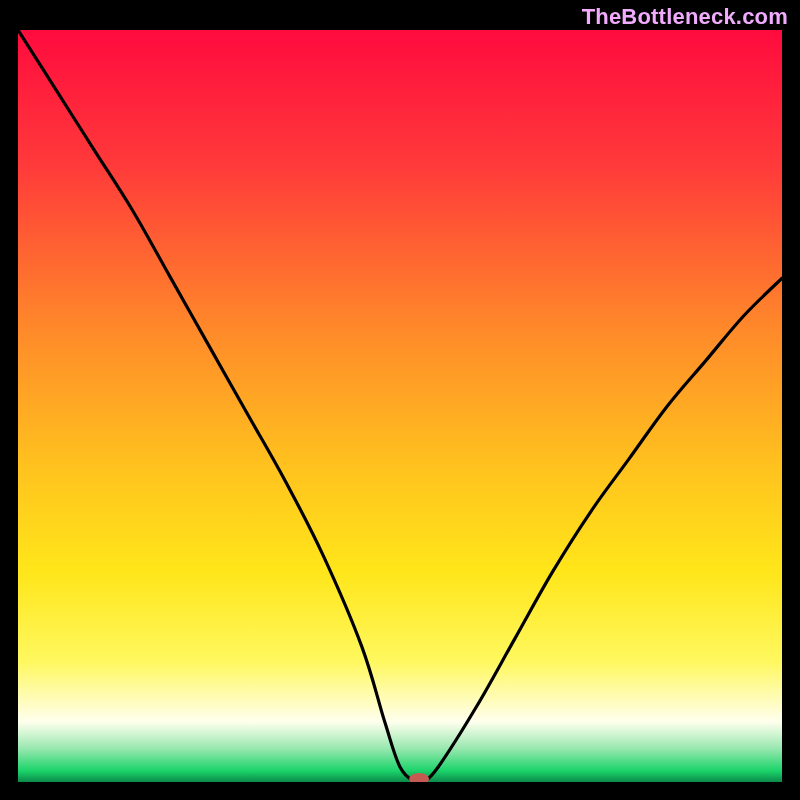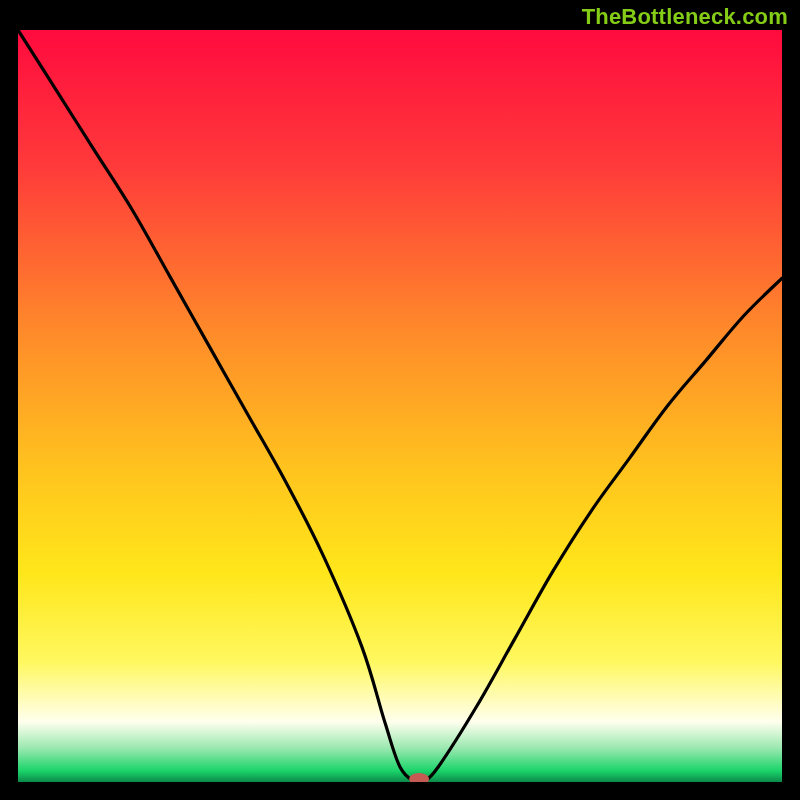--- a/index.html
+++ b/index.html
@@ -14,21 +14,21 @@
   .stage {
     position: relative;
     width: 800px;
     height: 800px;
     background: #000;
   }
   .brand {
     position: absolute;
     top: 4px;
     right: 12px;
-    color: #84cc16;
+    color: #f0abfc;
     font-size: 22px;
     font-weight: 600;
     letter-spacing: 0.2px;
     z-index: 10;
   }
   .plot-wrap {
     position: absolute;
     left: 18px;
     top: 30px;
     width: 764px;

